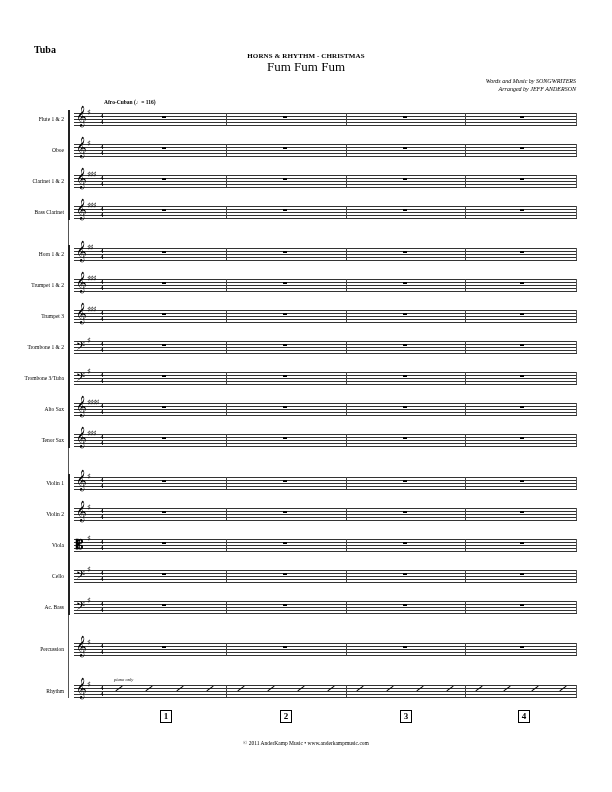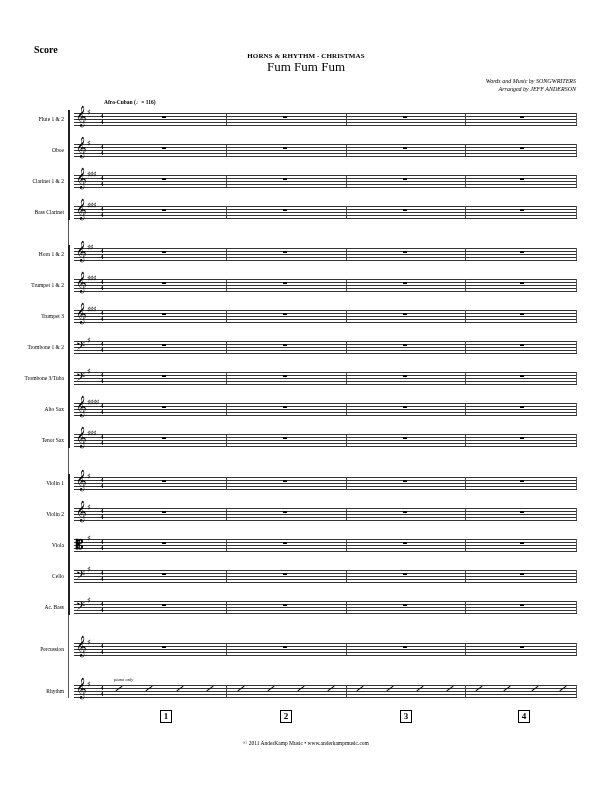--- a/index.html
+++ b/index.html
@@ -24,21 +24,21 @@
   .slash { position: absolute; top: 3px; width: 8px; height: 0; border-top: 1px solid #000; transform: rotate(-35deg); }
   .system-bar { left: 68px; width: 2px; background: #222; }
   .system-line { left: 68px; width: 1px; background: #555; }
   .measure-num { width: 10px; height: 11px; border: 1px solid #000; font-size: 9px; font-weight: bold; text-align: center; line-height: 11px; }
   .piano-only { left: 114px; top: 677px; font-size: 4.5px; font-style: italic; }
   .footer { left: 0; width: 612px; top: 740px; text-align: center; font-size: 5.5px; }
 </style>
 </head>
 <body>
 
-<div class="abs score-label">Score</div>
+<div class="abs score-label">Tuba</div>
 <div class="abs series">HORNS &amp; RHYTHM - CHRISTMAS</div>
 <div class="abs title">Fum Fum Fum</div>
 <div class="abs credits">
   <div>Words and Music by SONGWRITERS</div>
   <div>Arranged by JEFF ANDERSON</div>
 </div>
 <div class="abs tempo">Afro-Cuban (♩= 116)</div>
 
 <div class="abs system-line" style="top:110px;height:588px;"></div>
 <div class="abs system-bar" style="top:110px;height:110px;"></div>

